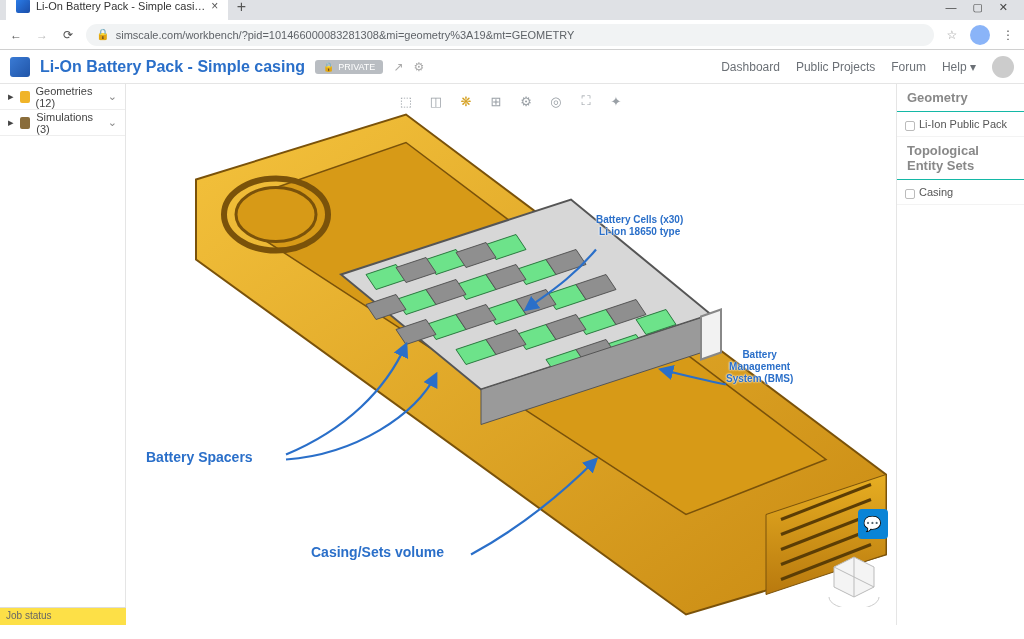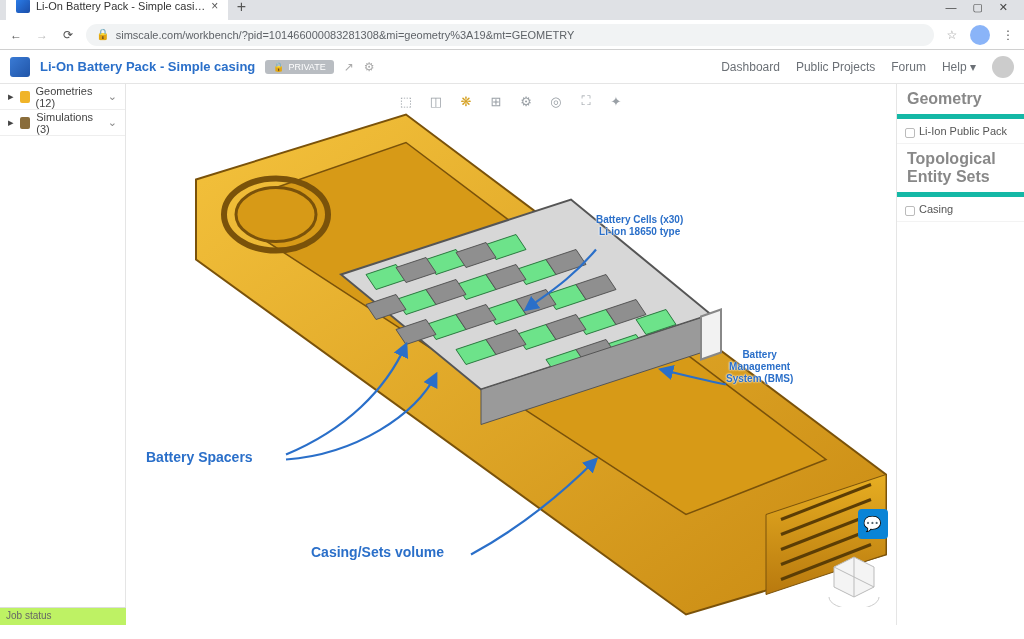--- a/index.html
+++ b/index.html
@@ -12,47 +12,47 @@
   .newtab { width: 26px; height: 26px; display:flex;align-items:center;justify-content:center; color:#555; font-size:16px; }
   .win-controls { margin-left:auto; display:flex; gap:16px; padding:0 10px 6px; color:#444; font-size:11px; }
   .addr { height: 30px; background:#fff; border-bottom:1px solid #d0d0d0; display:flex; align-items:center; padding:0 8px; gap:10px; font-size:12px; color:#555; }
   .addr .icon { width:16px; text-align:center; }
   .url-bar { flex:1; background:#f1f3f4; border-radius:14px; height:22px; display:flex; align-items:center; padding:0 10px; font-size:11px; color:#5f6368; }
   .url-bar .lock { margin-right:6px; color:#5f6368; }
   .addr .avatar { width:20px; height:20px; border-radius:50%; background:#8ab4f8; }
   
   .app-header { height:34px; border-bottom:1px solid #e5e5e5; display:flex; align-items:center; padding:0 10px; gap:10px; font-size:12px; }
   .logo { width:20px; height:20px; background:linear-gradient(135deg,#3a7bd5,#2155a8); border-radius:3px; }
-  .proj-title { color:#2a6fc9; font-weight:600; font-size:13px; }
+  .proj-title { color:#2a6fc9; font-weight:600; font-size:16px; }
   .private { background:#b9bdc2; color:#fff; font-size:9px; padding:2px 8px; border-radius:3px; display:flex; gap:4px; align-items:center;}
   .hdr-right { margin-left:auto; display:flex; gap:16px; align-items:center; color:#6b7076;}
   .hdr-right span { cursor:pointer; }
   .hdr-avatar { width:22px; height:22px; border-radius:50%; background:#ccc; }
   
   .main { display:flex; height: calc(639px - 34px - 30px - 34px); position:relative; }
   .sidebar-left { width:126px; border-right:1px solid #e5e5e5; background:#fff; font-size:11px; color:#444; }
   .sl-row { display:flex; align-items:center; height:26px; padding:0 8px; border-bottom:1px solid #eee; gap:6px; }
   .sl-row .chev { margin-left:auto; color:#888; }
   .sl-ico { width:12px; height:12px; background:#f0b429; border-radius:2px; }
   .sl-ico.sim { background:#8a6d3b; }
   .viewport { flex:1; position:relative; background:#fff; }
   .sidebar-right { width:128px; border-left:1px solid #e5e5e5; background:#fff; font-size:11px; color:#555; }
-  .sr-hdr { padding:6px 10px; font-weight:600; color:#888; border-bottom:5px solid #14b8a6; font-size:16px;}
+  .sr-hdr { padding:6px 10px; font-weight:600; color:#888; border-bottom:1px solid #14b8a6; font-size:13px;}
   .sr-row { padding:6px 10px 6px 22px; border-bottom:1px solid #f3f3f3; color:#555; position:relative;}
   .sr-row::before { content:""; position:absolute; left:8px; top:9px; width:8px; height:8px; border:1px solid #bbb; border-radius:2px;}
   
   .vp-toolbar { position:absolute; top:8px; left:50%; transform:translateX(-50%); display:flex; gap:12px; color:#9aa0a6;}
   .vp-toolbar .t { width:18px; height:18px; display:flex;align-items:center;justify-content:center; font-size:13px; }
   .vp-toolbar .t.active { color:#d5a021; }
   
   svg.model { position:absolute; inset:0; width:100%; height:100%; }
   .callout { position:absolute; color:#2a6fc9; font-weight:700; font-size:10px; text-shadow:0 0 2px #fff,0 0 2px #fff; line-height:1.2; text-align:center; }
   .callout.small { font-size:14px; }
   
-  .job-status { position:absolute; left:0; bottom:0; height:18px; width:126px; background:#bef264; border-top:1px solid #ddd; font-size:10px; color:#666; padding:2px 6px;}
+  .job-status { position:absolute; left:0; bottom:0; height:18px; width:126px; background:#fde047; border-top:1px solid #ddd; font-size:10px; color:#666; padding:2px 6px;}
   .chat-btn { position:absolute; right:8px; bottom:86px; width:30px; height:30px; background:#0a84d6; border-radius:4px; display:flex; align-items:center; justify-content:center; color:#fff; font-size:15px;}
   .axes { position:absolute; right:12px; bottom:18px; width:60px; height:60px; }
 </style>
 </head>
 <body>
 
 <div class="chrome">
   <div class="tab">
     <span class="favicon"></span>
     <span>Li-On Battery Pack - Simple casi…</span>

